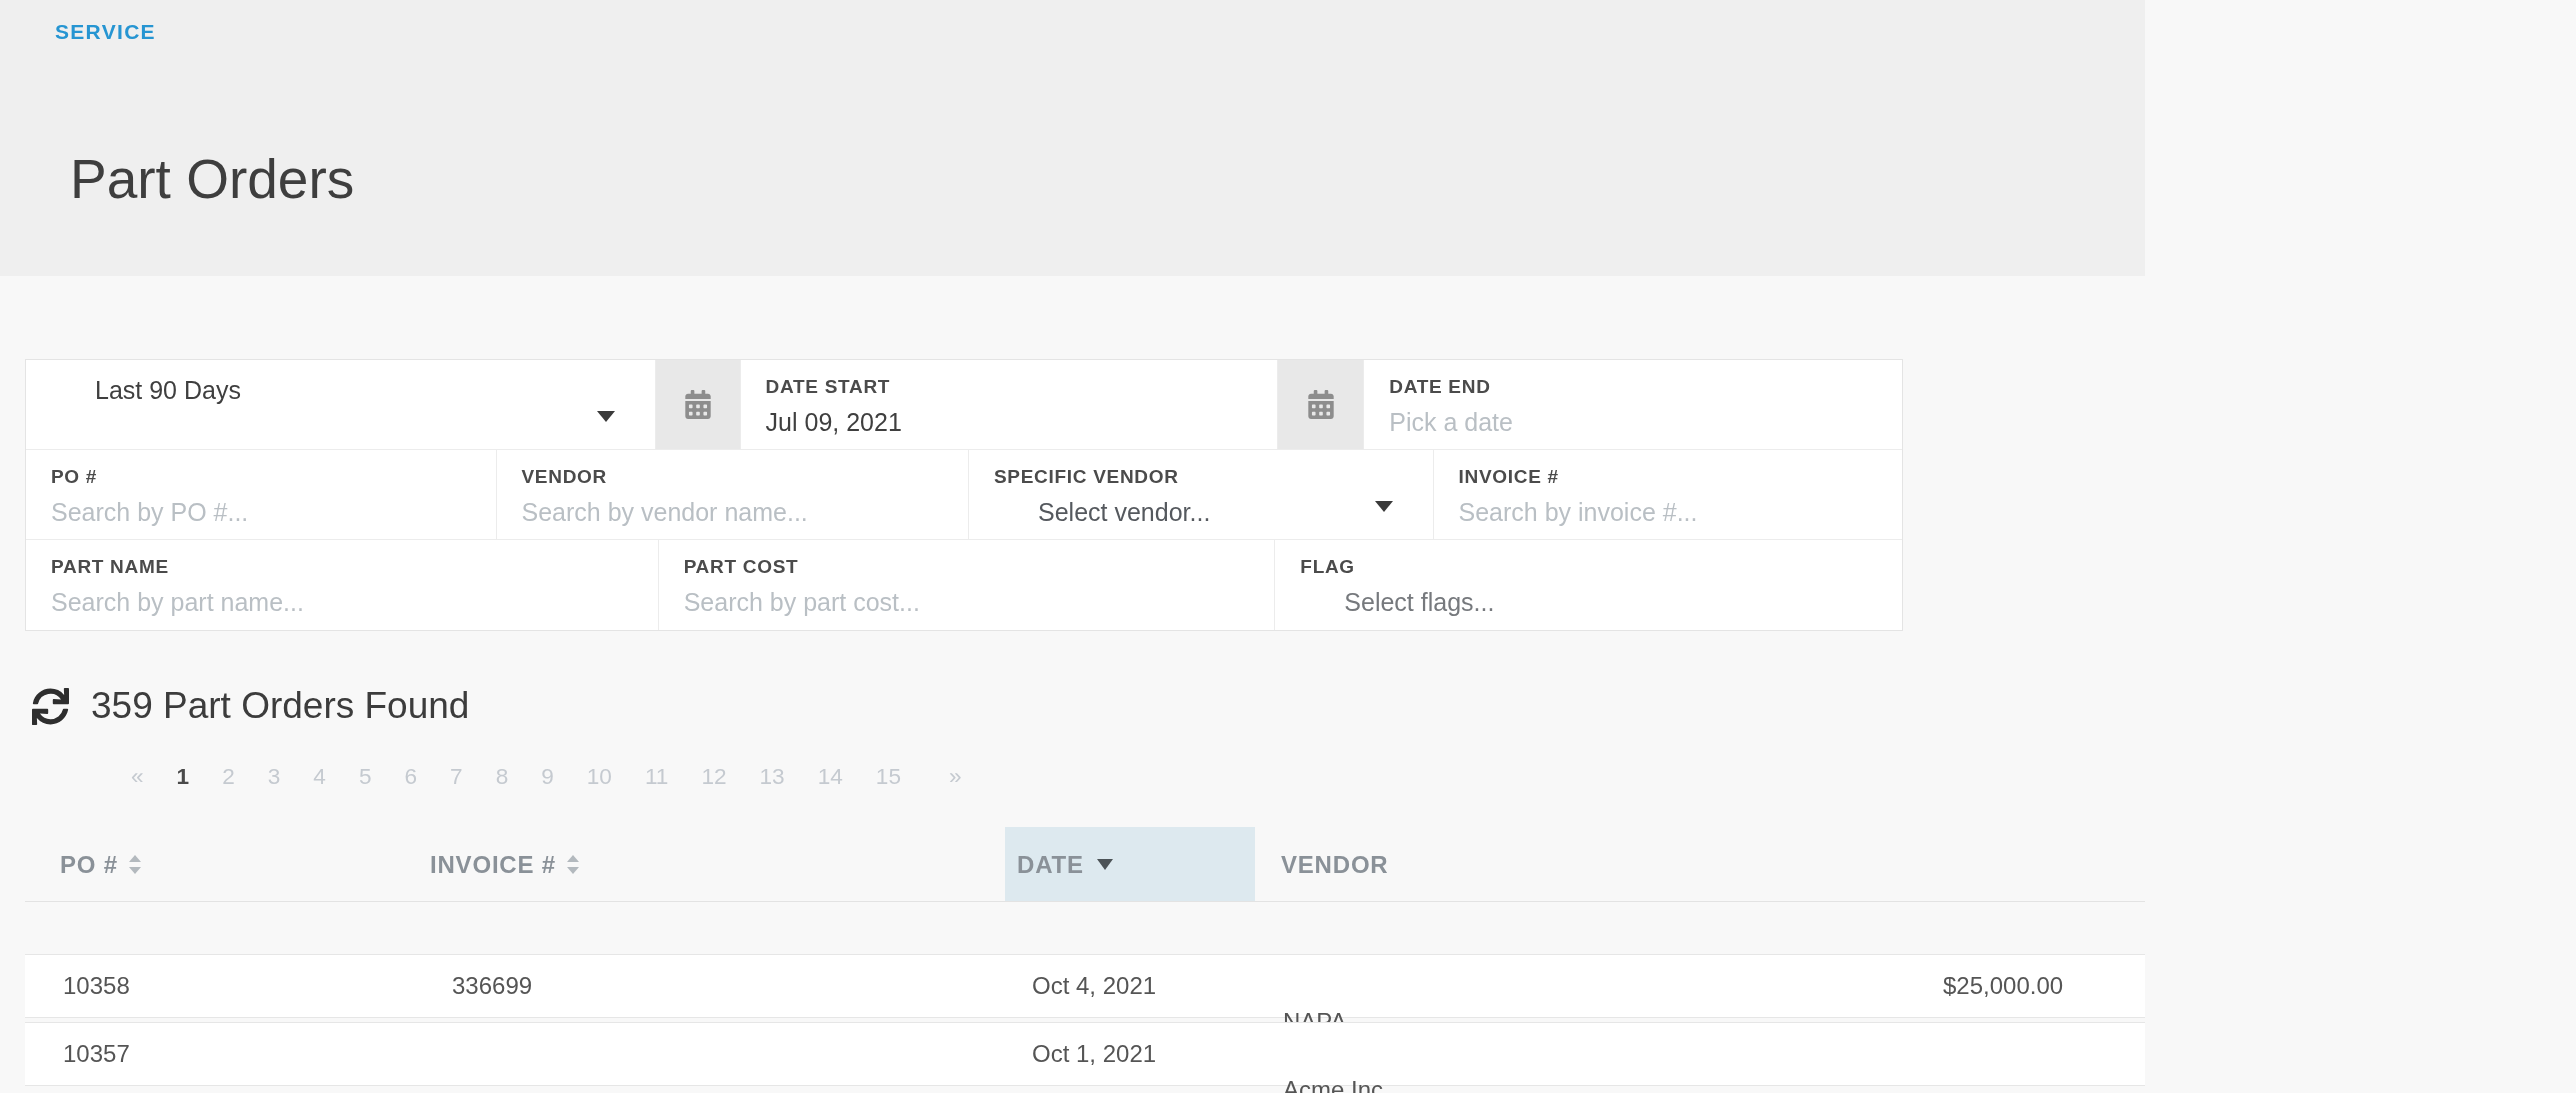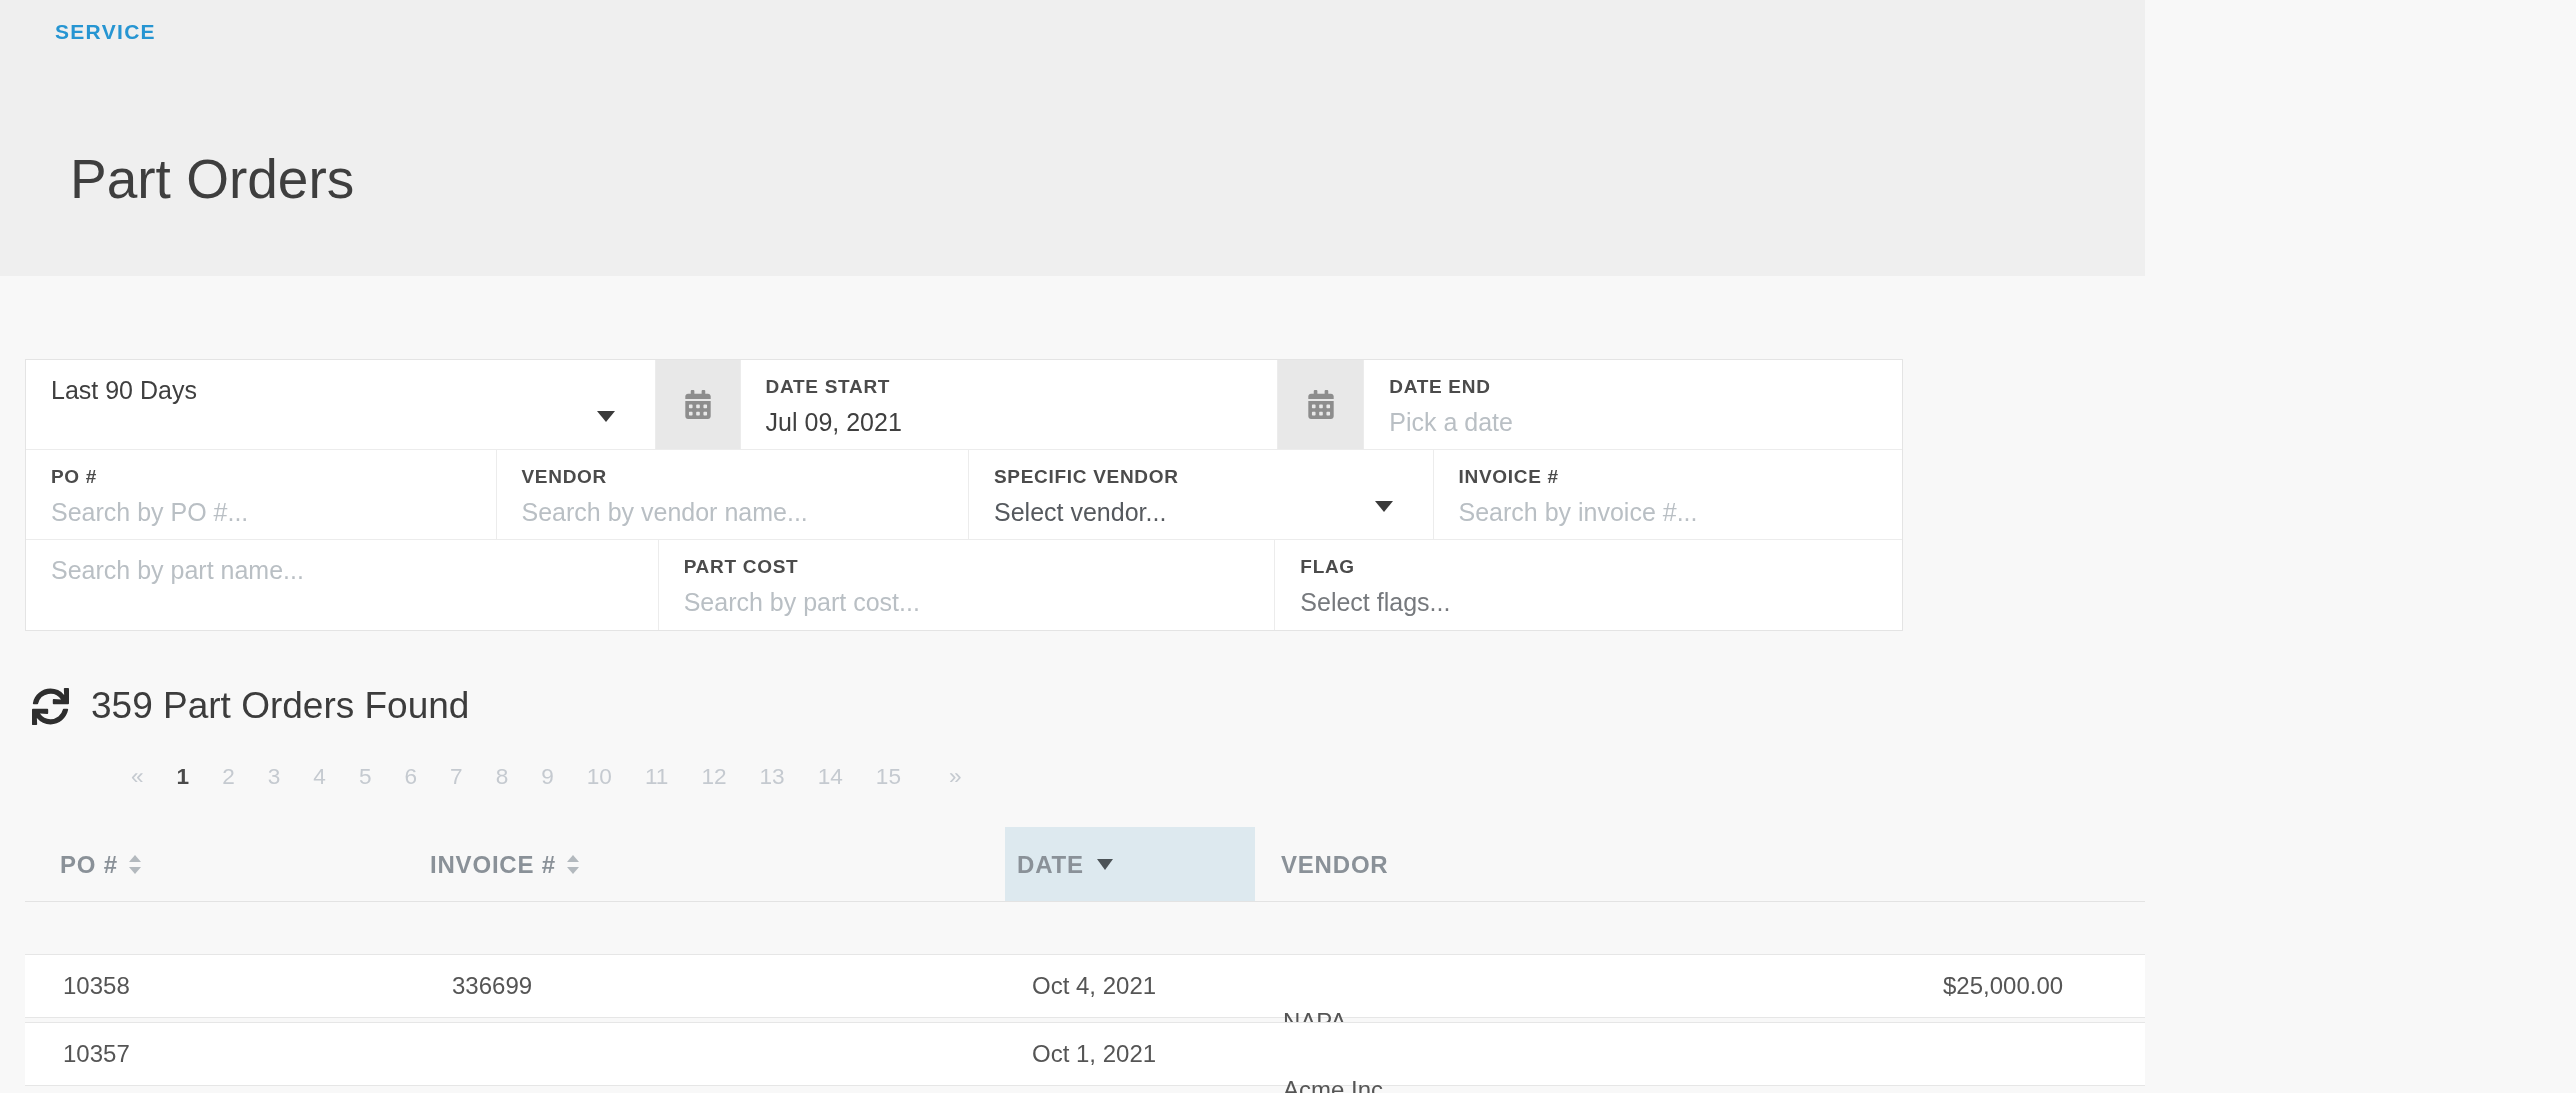--- a/index.html
+++ b/index.html
@@ -20,21 +20,21 @@
                 filter: drop-shadow(4.2px 5.9px 4.2px rgba(90,90,90,.40)); }
 
   
   .filters { position:absolute; left:25px; top:359px; width:1878px; background:#ffffff;
              border:0.8px solid #e4e4e4; }
   .frow { display:flex; height:90px; border-bottom:0.8px solid #ececec; }
   .frow:last-child { border-bottom:0; }
   .fcell { position:relative; padding:16px 25px 0 25px; border-right:0.8px solid #ececec; }
   .fcell:last-child { border-right:0; }
   .flabel { font-size:19px; font-weight:700; letter-spacing:0.7px; color:#4b4b4b; margin-bottom:10px; white-space:nowrap; }
-  .fvalue { font-size:25px; color:#3f3f3f; white-space:nowrap; }
+  .fvalue { font-size:25px; color:#3f3f3f; white-space:nowrap;margin-left:44px; }
   .fvalue.sel-vendor { color:#55595e; }
   .fvalue.sel-flags  { color:#76797d; }
   .finput { border:0; outline:0; background:transparent; width:94%; padding:0;
             font-family:"Liberation Sans",sans-serif; font-size:25px; color:#3f3f3f; }
   .finput::placeholder { color:#b9bfc4; opacity:1; }
   .caret-down { position:absolute; right:40px; bottom:27px; width:0; height:0;
                 border-left:9.2px solid transparent; border-right:9.2px solid transparent;
                 border-top:11px solid #3a3a3a; }
   .calbox { width:85px; background:#e8e8e8; border-right:0.8px solid #ececec;
             display:flex; align-items:center; justify-content:center; cursor:pointer; }
@@ -135,20 +135,21 @@
         <span class="caret-down"></span>
       </div>
       <div class="fcell w-invoice">
         <div class="flabel">INVOICE #</div>
         <input class="finput" placeholder="Search by invoice #..." style="">
       </div>
     </div>
 
     <div class="frow">
       <div class="fcell w-partname">
+        <div class="flabel">PART NAME</div>
         <input class="finput" placeholder="Search by part name..." style="">
       </div>
       <div class="fcell w-partcost">
         <div class="flabel">PART COST</div>
         <input class="finput" placeholder="Search by part cost..." style="">
       </div>
       <div class="fcell w-flag">
         <div class="flabel">FLAG</div>
         <div class="fvalue sel-flags">Select flags...</div>
       </div>

